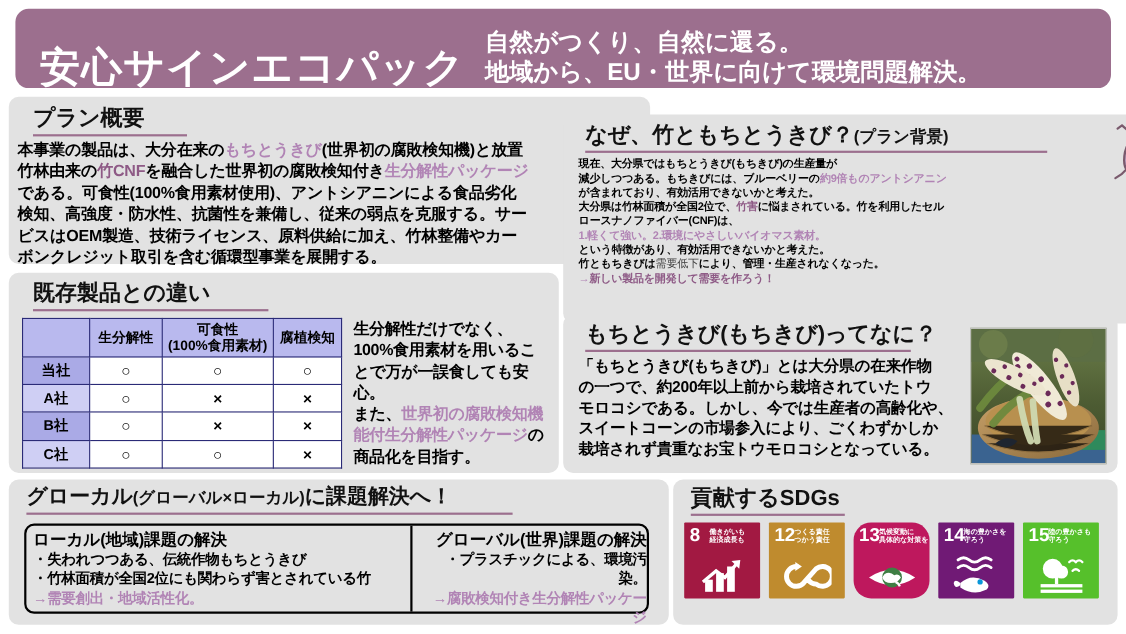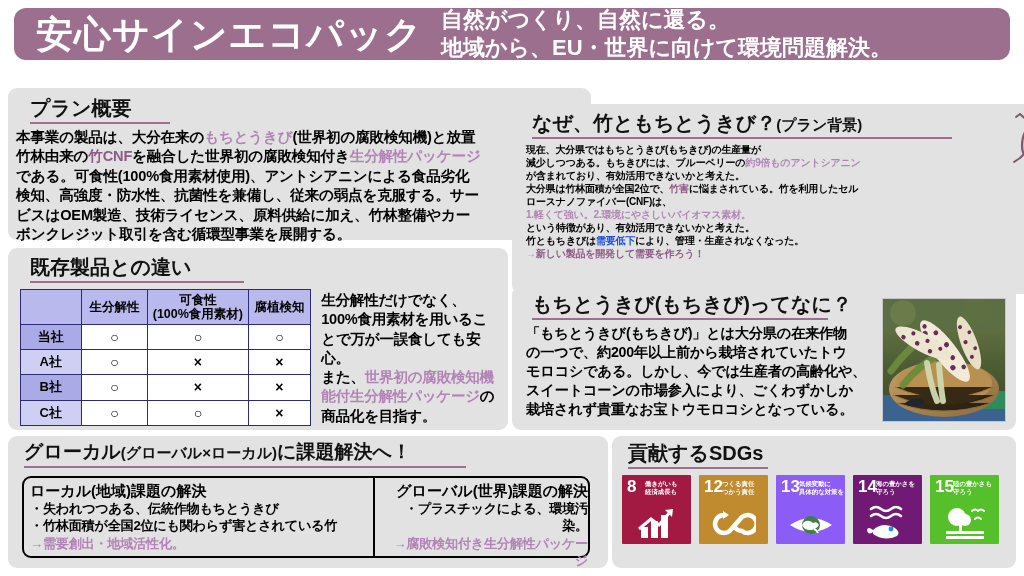--- a/index.html
+++ b/index.html
@@ -8,23 +8,23 @@
     background:#ffffff;
     font-family:"Liberation Sans","DejaVu Sans",sans-serif;
     overflow:hidden;
     position:relative;
     color:#000;
   }
   .slide{position:relative;width:1024px;height:576px;}
 
   
   .header{
-    position:absolute;left:14px;top:8px;width:996px;height:52px;
+    position:absolute;left:14px;top:8px;width:996px;height:72px;
     background:#9c6f8e;border-radius:12px;
-    display:flex;align-items:center;
+    display:flex;align-items:flex-end;
   }
   .header-title{
     color:#ffffff;font-size:37px;font-weight:700;
     letter-spacing:1px;margin-left:22px;white-space:nowrap;
     line-height:1;
   }
   .header-sub{
     color:#ffffff;font-size:22px;font-weight:700;line-height:1.28;
     margin-left:18px;white-space:pre-line;
   }
@@ -41,21 +41,21 @@
   .rule{
     height:2px;background:#9c6f8e;margin-top:3px;
   }
 
   .body-text{
     font-size:14.6px;line-height:1.33;color:#000;font-weight:700;
     white-space:pre-line;letter-spacing:-0.2px;
   }
   .hl{color:#b184b5;font-weight:700;}
   .hl2{color:#8e5a86;font-weight:700;}
-  .green{color:#1d4ed8;font-weight:700;}
+  .green{color:#404040;font-weight:400;}
 
   
   #panel-overview{left:8px;top:88px;width:583px;height:152px;}
   #panel-overview .panel-title{margin:9px 0 0 22px;}
   #panel-overview .rule{width:140px;margin-left:22px;}
   #panel-overview .body-text{margin:4px 10px 0 8px;}
 
   
   #panel-compare{left:8px;top:248px;width:500px;height:182px;}
   #panel-compare .panel-title{margin:8px 0 0 22px;}
@@ -352,21 +352,21 @@
         <div class="cap">つくる責任
 つかう責任</div>
         <div class="glyph">
           <svg width="44" height="30" viewBox="0 0 44 30">
             <path d="M12 6 a9 9 0 1 0 0 18 a9 9 0 0 0 7-3.5 L30 8 a9 9 0 1 1 0 14 a9 9 0 0 1-7-3.5" stroke="#fff" stroke-width="4.5" fill="none" stroke-linecap="round"></path>
             <path d="M11 2 L17 6 L11 10 Z" fill="#fff"></path>
           </svg>
         </div>
       </div>
 
-      <div class="sdg" id="sdg-13" style="background: #8b5cf6;">
+      <div class="sdg" id="sdg-13" style="background: #be185d; border-radius: 16px;">
         <div class="num">13</div>
         <div class="cap">気候変動に
 具体的な対策を</div>
         <div class="glyph">
           <svg width="46" height="28" viewBox="0 0 46 28">
             <path d="M2 14 q21 -14 42 0 q-21 14 -42 0 Z" fill="#fff"></path>
             <circle cx="23" cy="14" r="9" fill="#3F7E44"></circle>
             <path d="M16 11 q5 -3 9 1 q4 -2 6 2 q-3 5 -9 5 q-6 0 -8 -5 Z" fill="#fff"></path>
             <path d="M26 18 q3 1 4 4" stroke="#fff" stroke-width="2" fill="none"></path>
           </svg>

